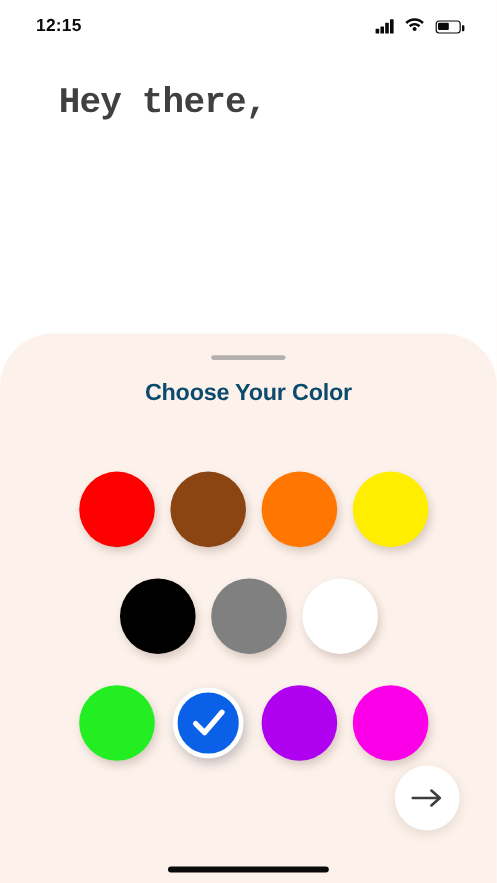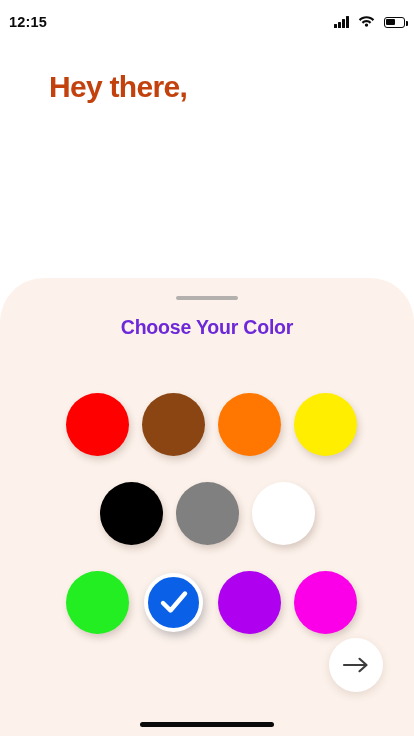--- a/index.html
+++ b/index.html
@@ -8,21 +8,21 @@
     font-family:"Liberation Sans", sans-serif;
     background:#ffffff;
     overflow:hidden;
     position:relative;
   }
 
   
   .status-bar{
     position:absolute; top:0; left:0; width:414px; height:44px;
     display:flex; align-items:center; justify-content:space-between;
-    padding:0 9px;
+    padding:0 30px;
   }
   .status-time{ font-size:14.5px; font-weight:bold; color:#0a0a0a; letter-spacing:.2px; }
   .status-icons{ display:flex; align-items:center; gap:9px; }
 
   .sig{ display:flex; align-items:flex-end; gap:1.5px; height:12px; }
   .sig i{ display:block; width:2.6px; background:#0a0a0a; border-radius:.5px; }
   .sig i:nth-child(1){ height:4px; }
   .sig i:nth-child(2){ height:6.5px; }
   .sig i:nth-child(3){ height:9px; }
   .sig i:nth-child(4){ height:12px; }
@@ -30,42 +30,42 @@
   .batt{ position:relative; width:21px; height:11px; border:1.6px solid #0a0a0a;
          border-radius:3px; }
   .batt::after{ content:""; position:absolute; right:-4px; top:3px;
          width:2px; height:5px; background:#0a0a0a; border-radius:0 1px 1px 0; }
   .batt span{ position:absolute; left:1.3px; top:1.3px; bottom:1.3px; width:9px;
          background:#0a0a0a; border-radius:1px; display:block; }
 
   
   .hero{ position:absolute; top:70px; left:49px; width:300px; }
   .hero-title{
-    font-size:30px; font-weight:bold; color:#c2410c;
-    letter-spacing:-.7px; line-height:1.12;
+    font-size:30px; font-weight:bold; color:#404040;
+    letter-spacing:-.7px; line-height:1.12;font-family:Liberation Mono, monospace;
   }
   .hero-sub{
     margin-top:16px; width:192px;
     font-size:12.6px; line-height:1.52; color:#2b2b2b;
   }
 
   
   .sheet{
     position:absolute; left:0; bottom:0; width:414px; height:458px;
     background:#fcf2eb;
     border-top-left-radius:44px; border-top-right-radius:44px;
   }
   .sheet-handle{
     position:absolute; top:18px; left:50%; transform:translateX(-50%);
     width:62px; height:4px; border-radius:2px; background:#b3b0ae;
   }
   .sheet-title{
     position:absolute; top:38px; left:0; width:100%;
     text-align:center; font-size:19.5px; font-weight:bold;
-    color:#6d28d9; letter-spacing:-.2px;
+    color:#0c4a6e; letter-spacing:-.2px;
   }
 
   
   .swatch-grid{ position:absolute; top:104px; left:0; width:414px; }
   .swatch-row{ display:flex; gap:13px; margin-bottom:5px; }
   .swatch-row.row-start{ padding-left:66px; }
   .swatch-row.row-center{ justify-content:center; }
 
   .swatch-cell{
     width:63px; height:84px;

